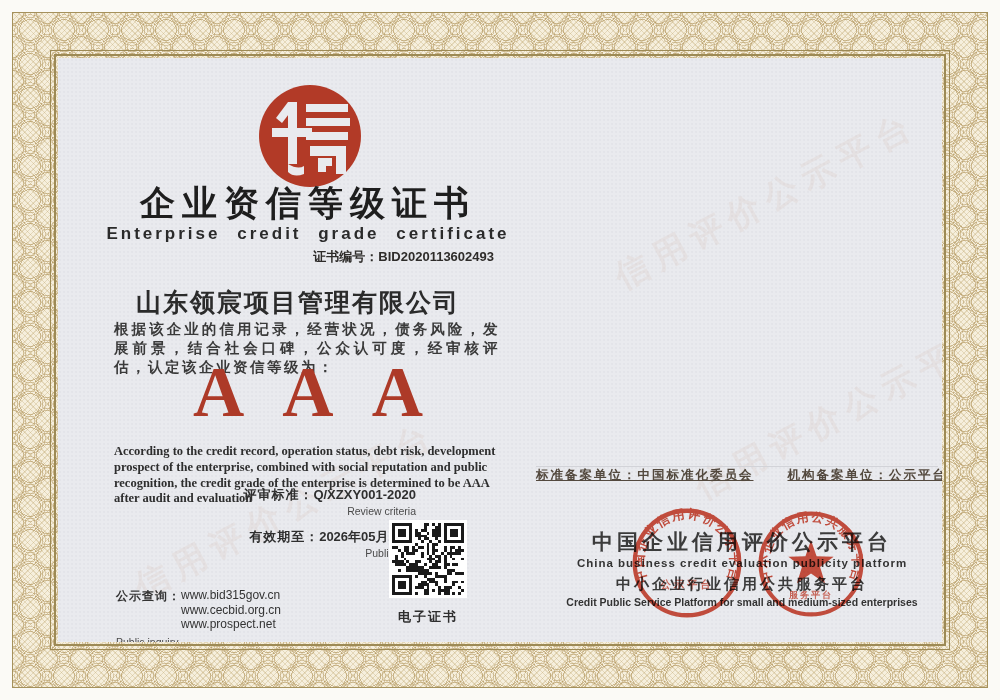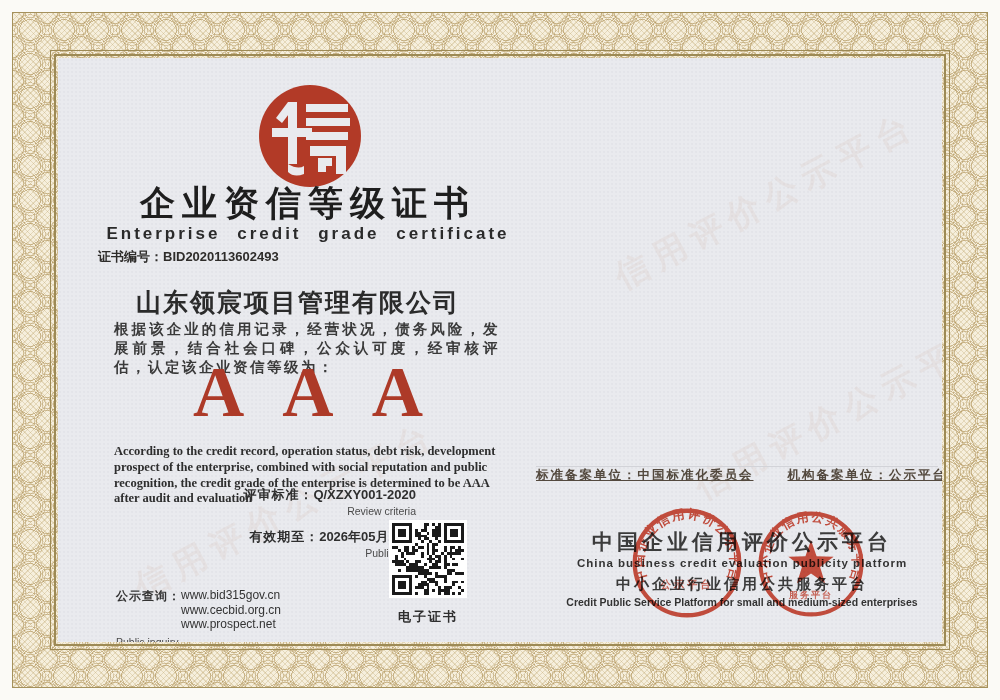--- a/index.html
+++ b/index.html
@@ -22,21 +22,21 @@
   
   .content{position:absolute;inset:58px;background-color:#e9eaee;
     background-image:radial-gradient(rgba(60,60,90,.035) 1px, rgba(0,0,0,0) 1px);
     background-size:4px 4px;overflow:hidden;}
   .wm{position:absolute;color:rgba(190,120,70,.07);font-size:34px;font-weight:bold;letter-spacing:8px;transform:rotate(-28deg);white-space:nowrap;pointer-events:none;}
 
   
   .logo{position:absolute;left:200px;top:26px;width:104px;height:104px;}
   .title-cn{position:absolute;left:40px;top:122px;width:420px;text-align:center;font-size:35px;font-weight:700;letter-spacing:7px;color:#1e1e1e;font-family:"Liberation Sans",sans-serif;}
   .title-en{position:absolute;left:40px;top:166px;width:420px;text-align:center;font-size:17px;font-weight:600;letter-spacing:3px;word-spacing:9px;color:#2a2a2a;}
-  .certno{position:absolute;left:40px;top:190px;width:396px;font-size:13px;font-weight:700;color:#2e2c2a;}
+  .certno{position:absolute;left:40px;top:190px;width:396px;text-align:right;font-size:13px;font-weight:700;color:#2e2c2a;}
   .company{position:absolute;left:30px;top:228px;width:420px;text-align:center;font-size:25px;font-weight:600;letter-spacing:2px;color:#2b2b2b;}
   .stmt-cn{position:absolute;left:56px;top:262px;width:386px;font-size:14.5px;font-weight:700;letter-spacing:2.5px;line-height:1.32;color:#3a3a3a;text-align:justify;}
   .grade{position:absolute;left:40px;top:294px;width:420px;text-align:center;font-family:"Liberation Serif",serif;font-size:71px;font-weight:600;letter-spacing:38px;text-indent:38px;color:#ad3a28;}
   .stmt-en{position:absolute;left:56px;top:386px;width:398px;font-family:"Liberation Serif",serif;font-size:12.5px;font-weight:600;line-height:1.26;color:#2e2e2e;}
   .fields{position:absolute;left:58px;top:428px;width:300px;}
   .field{margin-bottom:11px;text-align:right;}
   .field .row{font-size:13px;color:#2f2f2f;}
   .field .flabel{font-weight:700;letter-spacing:1px;}
   .field .fvalue{font-weight:600;}
   .field .fen{font-size:10.5px;color:#4a4a4a;margin-top:1px;}

